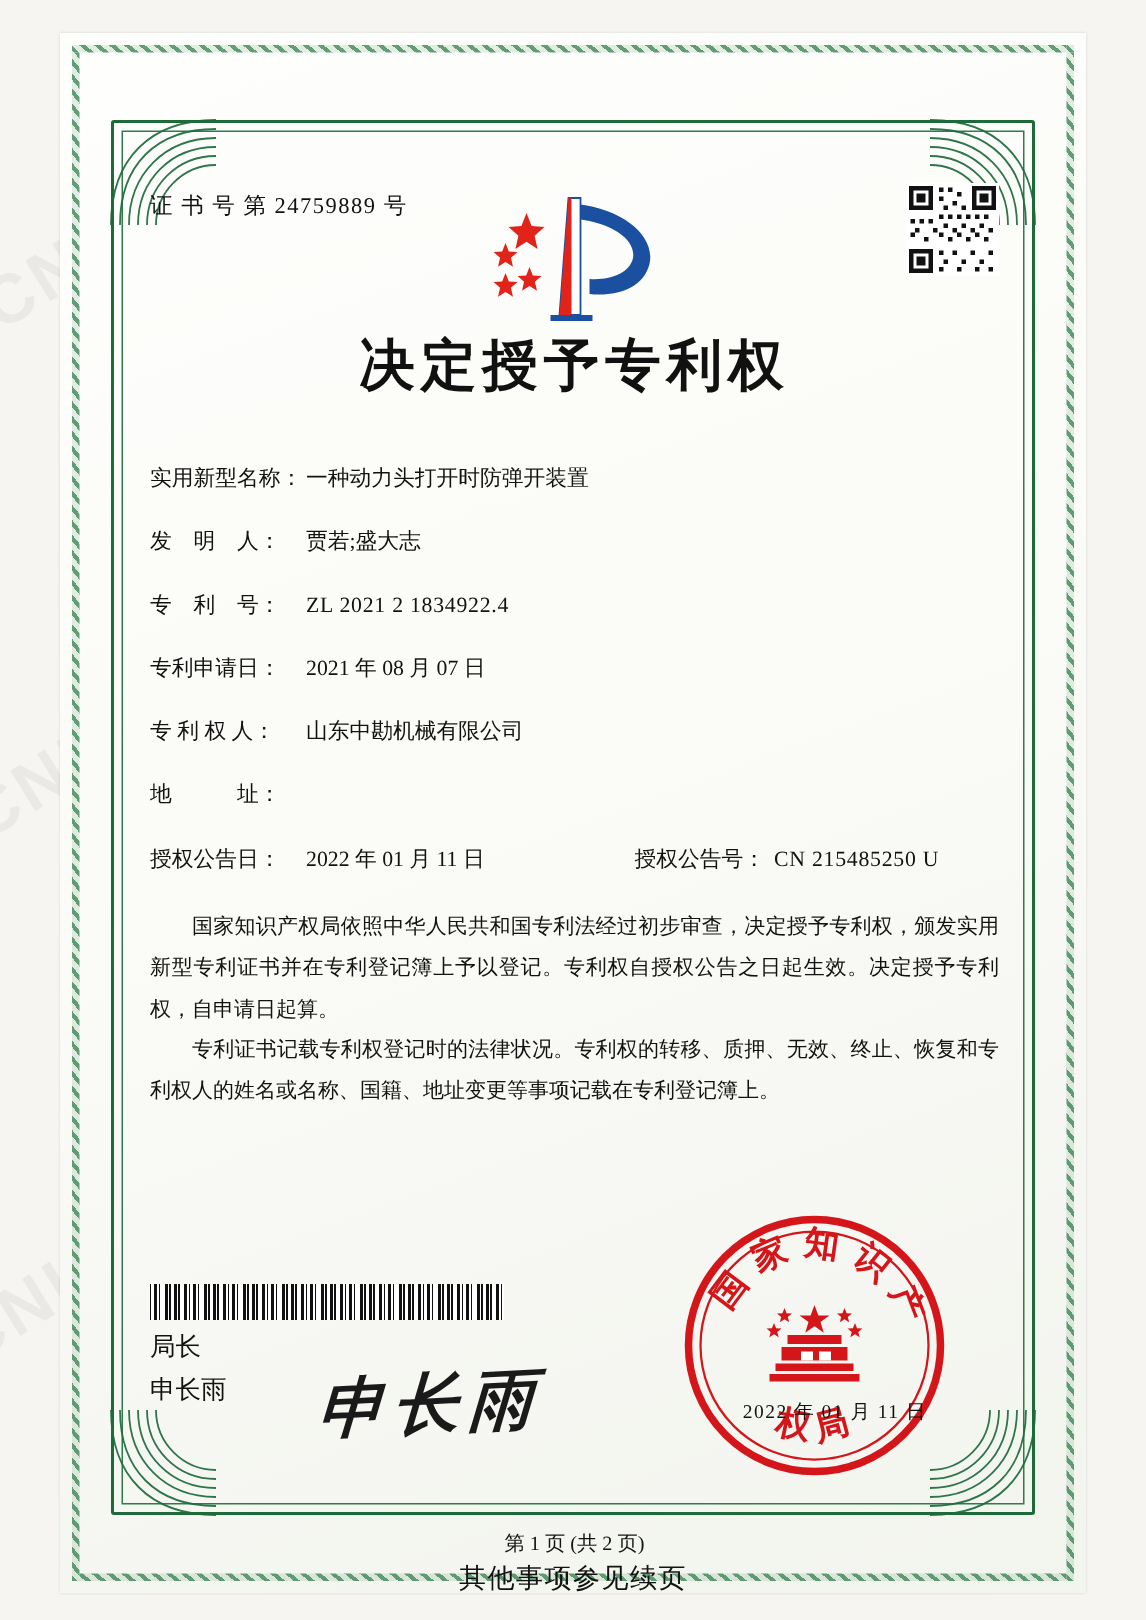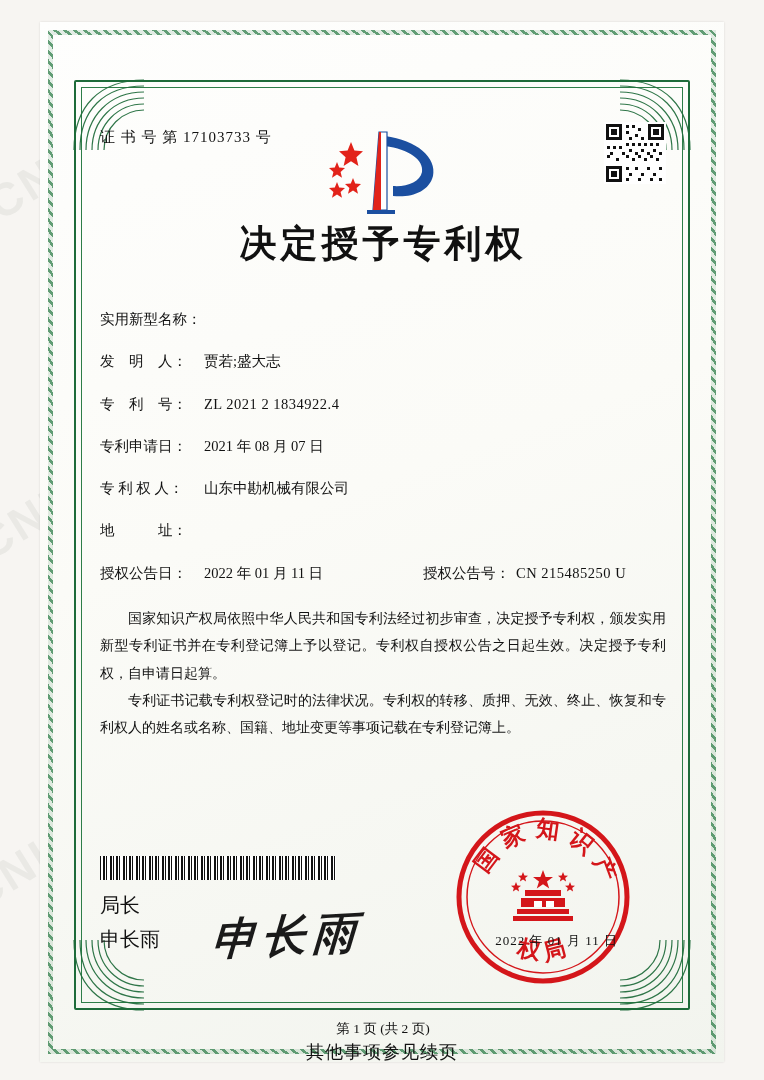--- a/index.html
+++ b/index.html
@@ -176,25 +176,24 @@
       #111 0px, #111 1px, #fff 1px, #fff 3px,
       #111 3px, #111 5px, #fff 5px, #fff 6px,
       #111 6px, #111 7px, #fff 7px, #fff 10px,
       #111 10px, #111 12px, #fff 12px, #fff 13px);
   }
 
   
   .sig-block {
     position: absolute;
     left: 0;
-    bottom: 34px;
-    font-size: 20px;
+    bottom: 50px;
+    font-size: 17px;
     color: #121212;
     line-height: 1.7;
-    font-family: Liberation Mono, monospace;
   }
   .sig-script {
     position: absolute;
     left: 112px;
     bottom: 26px;
     font-family: "DejaVu Serif", serif;
     font-size: 44px;
     font-style: italic;
     font-weight: bold;
     color: #1a1a1a;
@@ -305,21 +304,21 @@
         <path d="M16 74 C16 40 40 16 74 16"></path>
         <path d="M22 74 C22 44 44 22 74 22"></path>
         <path d="M28 74 C28 48 48 28 74 28"></path>
         <path d="M34 74 C34 52 52 34 74 34"></path>
       </g>
     </svg>
   </div>
 
   <div class="content">
 
-    <div class="cert-no">证 书 号 第 17103733 号</div>
+    <div class="cert-no">证 书 号 第 24759889 号</div>
 
     <div class="logo">
       <svg width="152" height="92" viewBox="0 0 152 92">
 
         <path d="M78 12 C110 16 130 34 126 52 C122 68 104 74 86 72 L86 62 C100 63 113 58 115 48 C117 36 102 25 78 22 Z" fill="#1b4fa0"></path>
 
         <path d="M72 8 L80 8 L80 86 L66 86 Z" fill="#ffffff" stroke="#1b4fa0" stroke-width="1.2"></path>
         <path d="M72 8 L74 8 L74 86 L66 86 Z" fill="#e2231a"></path>
         <path d="M60 86 L88 86 L88 90 L60 90 Z" fill="#1b4fa0"></path>
 
@@ -391,20 +390,21 @@
         </g>
       </svg>
     </div>
 
     <div class="title">决定授予专利权</div>
 
     <div class="fields">
 
       <div class="field-row">
         <div class="f-label">实用新型名称：</div>
+        <div class="f-value">一种动力头打开时防弹开装置</div>
       </div>
 
       <div class="field-row">
         <div class="f-label">发　明　人：</div>
         <div class="f-value">贾若;盛大志</div>
       </div>
 
       <div class="field-row">
         <div class="f-label">专　利　号：</div>
         <div class="f-value mono">ZL 2021 2 1834922.4</div>

